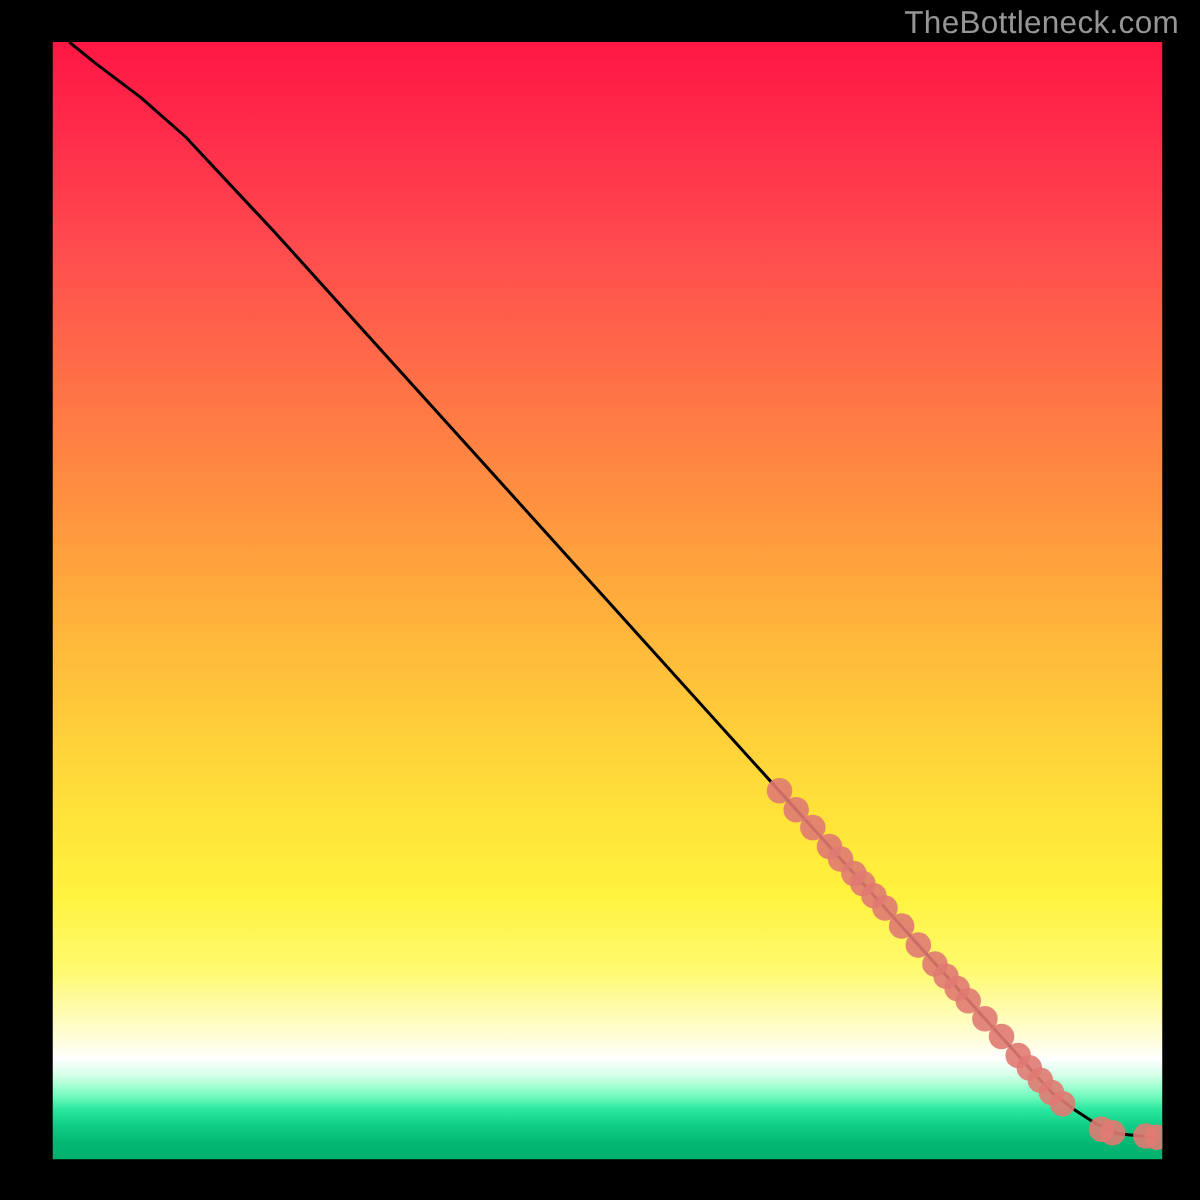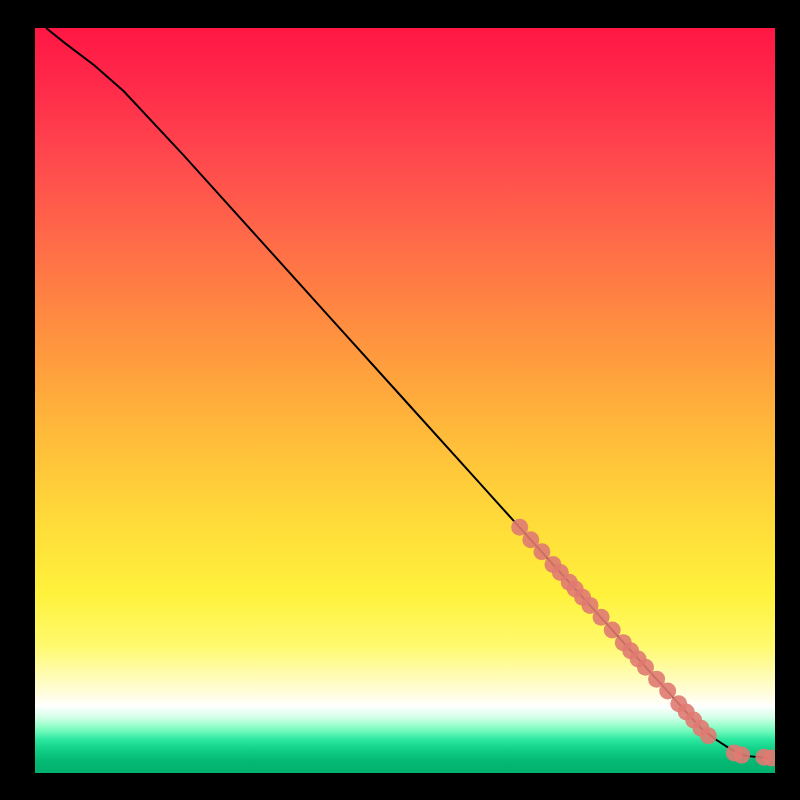--- a/index.html
+++ b/index.html
@@ -63,20 +63,21 @@
     position: absolute;
     inset: 0;
     width: 100%;
     height: 100%;
   }
 </style>
 </head>
 <body>
 
 <div class="chart-wrap">
+  <div class="watermark">TheBottleneck.com</div>
 
   <div class="plot-area">
     <div class="gradient"></div>
     <svg class="overlay" viewBox="0 0 740 745" preserveAspectRatio="none">
       <path id="curve-path" fill="none" stroke="#000000" stroke-width="2" d="M11.10 0.00 L29.60 14.90 L59.20 37.25 L88.80 63.32 L148.00 126.65 L222.00 208.60 L296.00 290.55 L370.00 372.50 L444.00 454.45 L481.00 495.42 L518.00 536.40 L555.00 577.38 L592.00 618.35 L629.00 659.33 L666.00 700.30 L680.80 711.48 L695.60 721.16 L710.40 727.87 L725.20 729.36 L736.30 730.10 "></path>
       <g id="markers">
           <circle cx="484.70" cy="499.15" r="8.5" fill="#e07a72" fill-opacity="0.9"></circle>
           <circle cx="495.80" cy="511.81" r="8.5" fill="#e07a72" fill-opacity="0.9"></circle>
           <circle cx="506.90" cy="523.74" r="8.5" fill="#e07a72" fill-opacity="0.9"></circle>
           <circle cx="518.00" cy="536.40" r="8.5" fill="#e07a72" fill-opacity="0.9"></circle>

